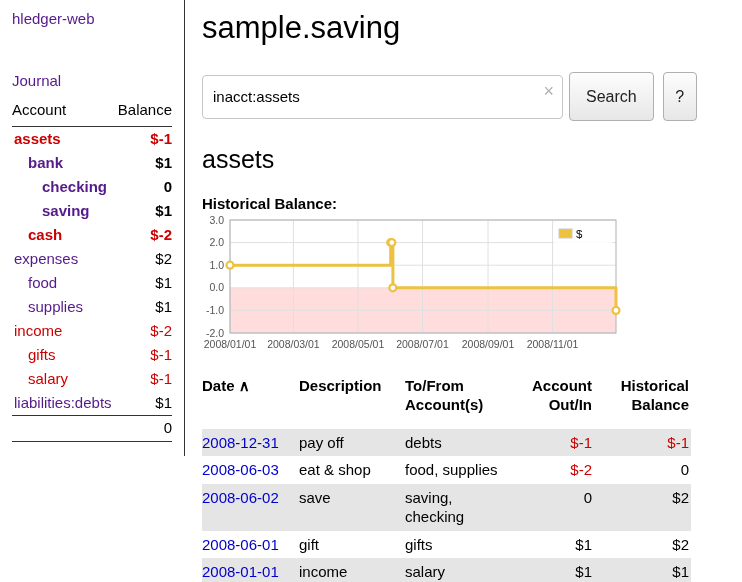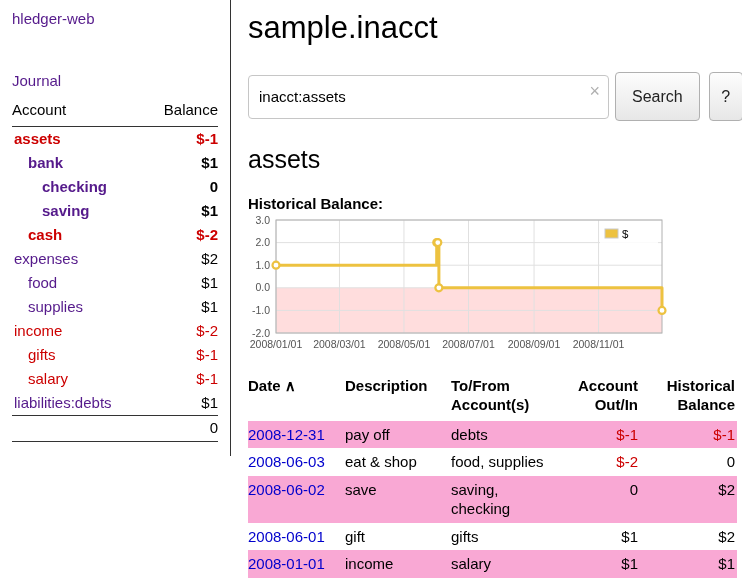--- a/index.html
+++ b/index.html
@@ -9,21 +9,21 @@
     font-family: "Liberation Sans", sans-serif;
     background: #fff; color: #000;
     overflow: hidden; font-size: 15px;
   }
   a { text-decoration: none; cursor: pointer; }
 
   .app { display: flex; align-items: flex-start; }
 
   
   .sidebar {
-    width: 231px; flex: none;
+    width: 185px; flex: none;
     padding: 10px 12px 14px 12px;
     border-right: 1px solid #333;
   }
   .app-title { display: block; color: #551a8b; font-size: 15px; }
   .journal-link { display: block; color: #551a8b; font-size: 15px; margin-top: 45px; }
   .accounts { width: 100%; border-collapse: collapse; margin-top: 8px; }
   .accounts th {
     font-weight: normal; font-size: 15px;
     padding: 4px 0 8px; border-bottom: 1px solid #333;
   }
@@ -68,25 +68,25 @@
   .chart-title { font-weight: bold; font-size: 15px; margin-top: 21px; }
   .chart-wrap { margin-top: 3px; width: 494px; }
   svg.chart { overflow: visible; display: block; }
   .tick { font-size: 10.5px; fill: #545454; font-family: "Liberation Sans", sans-serif; }
   .legend-label { font-size: 11.5px; fill: #000; font-family: "Liberation Sans", sans-serif; }
 
   
   .register { border-collapse: collapse; margin-top: 10px; width: 489px; table-layout: fixed; }
   .register th {
     font-weight: bold; text-align: left; vertical-align: top;
-    padding: 0 2px 6px 0; font-size: 15px; line-height: 1.25; margin-top: 24px;
+    padding: 0 2px 14px 0; font-size: 15px; line-height: 1.25; margin-top: 24px;
   }
   .register th.num, .register td.num { text-align: right; }
   .register td { padding: 4px 2px 4px 0; vertical-align: top; font-size: 15px; line-height: 1.3; }
-  .register tr.stripe td { background: #f9a8d4; }
+  .register tr.stripe td { background: #e5e5e5; }
   .register a.date { color: #0000cc; }
   .register .negnum { color: #cc0000; }
   .sort-icon { font-weight: bold; font-size: 15px; }
 </style>
 </head>
 <body>
 
 <div class="app">
 
   <aside class="sidebar">
@@ -151,21 +151,21 @@
         </tr>
         <tr class="total">
           <td class="name"></td>
           <td class="bal">0</td>
         </tr>
       </tbody>
     </table>
   </aside>
 
   <main class="main">
-    <h1 class="page-title">sample.inacct</h1>
+    <h1 class="page-title">sample.saving</h1>
 
     <div class="search-row">
       <div class="search-box">
         <input type="text" class="search-input" value="inacct:assets" style="">
         <span class="clear-icon">×</span>
       </div>
       <button class="btn search-btn">Search</button>
       <button class="btn help-btn">?</button>
     </div>
 

